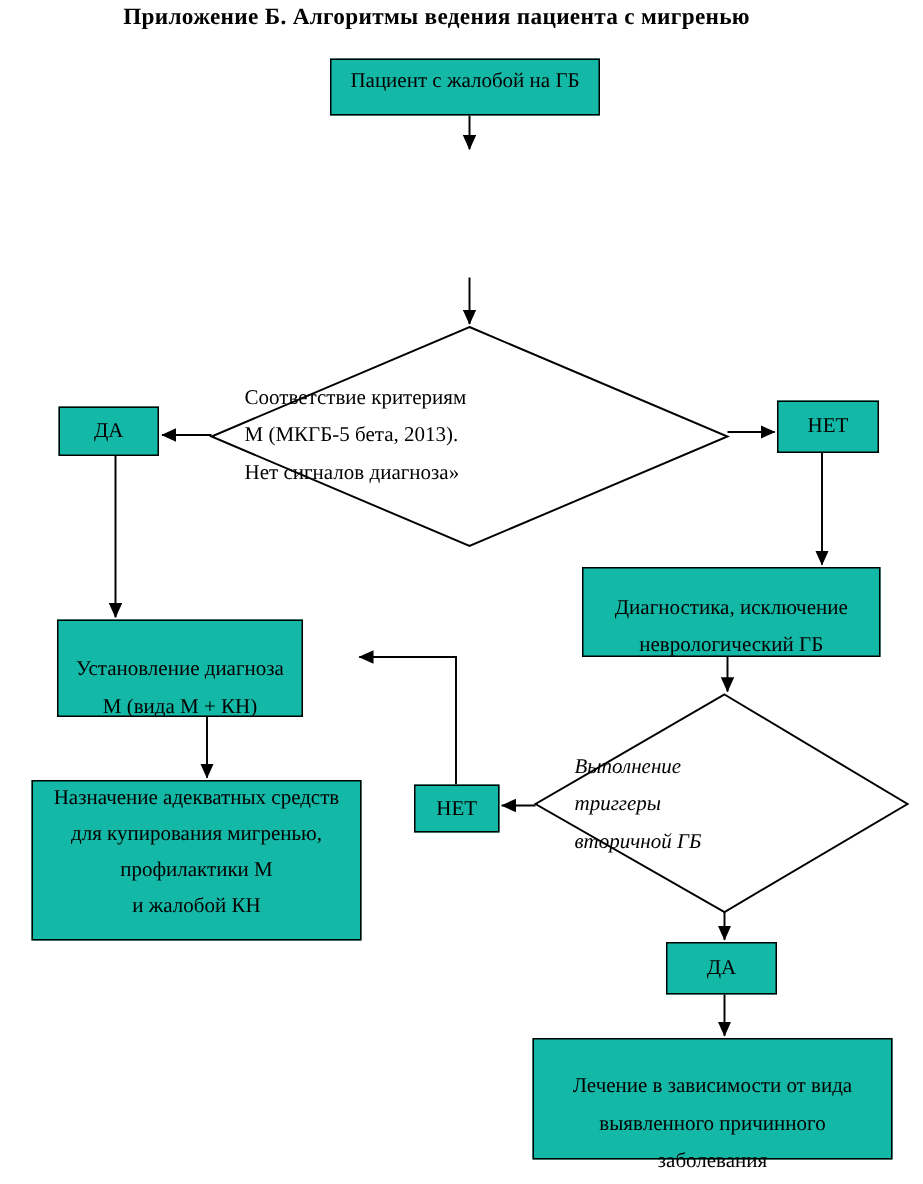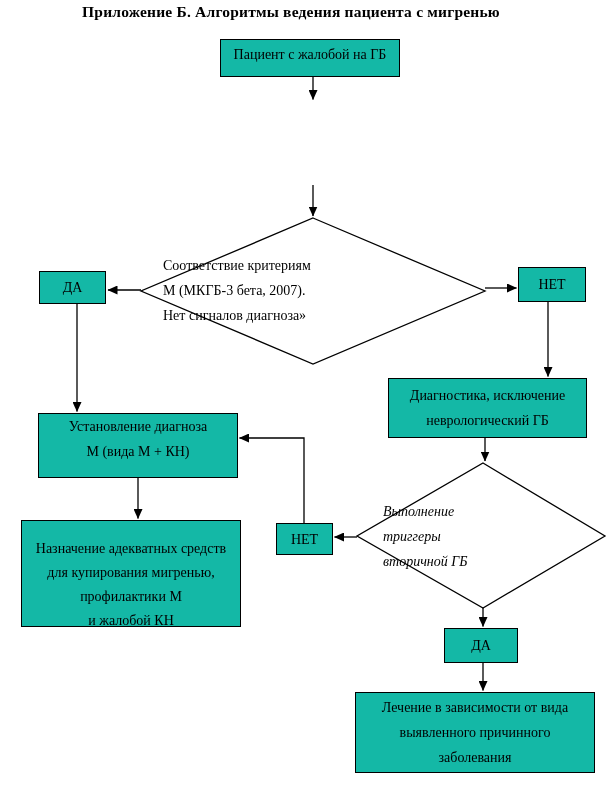--- a/index.html
+++ b/index.html
@@ -56,62 +56,62 @@
     <line x1="483" y1="663" x2="483" y2="690.5" stroke="#000" stroke-width="1.3" marker-end="url(#ah)"></line>
   </svg>
 
   <div class="box" style="left:220px;top:39px;width:180px;height:38px;padding-top:2px;">
     <span class="ln">Пациент с жалобой на ГБ</span>
   </div>
 
 
   <div class="dtext" style="left:163px;top:253px;width:300px;">
     <span class="ln">Соответствие критериям</span>
-    <span class="ln">М (МКГБ-3 бета, 2007).</span>
+    <span class="ln">М (МКГБ-5 бета, 2013).</span>
     <span class="ln">Нет сигналов диагноза»</span>
   </div>
 
   <div class="box small" style="left:39px;top:271px;width:67px;height:33px;">
     <span>ДА</span>
   </div>
 
   <div class="box small" style="left:518px;top:267px;width:68px;height:35px;">
     <span>НЕТ</span>
   </div>
 
-  <div class="box" style="left:388px;top:378px;width:199px;height:60px;padding-top:4px;">
+  <div class="box" style="left:388px;top:378px;width:199px;height:60px;padding-top:14px;">
     <span class="ln">Диагностика, исключение</span>
     <span class="ln">неврологический ГБ</span>
   </div>
 
-  <div class="box" style="left:38px;top:413px;width:200px;height:65px;padding-top:0;">
+  <div class="box" style="left:38px;top:413px;width:164px;height:65px;padding-top:20px;">
     <span class="ln">Установление диагноза</span>
     <span class="ln">М (вида М + КН)</span>
   </div>
 
-  <div class="box" style="left:21px;top:520px;width:220px;height:107px;padding-top:16px;line-height:24px;">
+  <div class="box" style="left:21px;top:520px;width:220px;height:107px;padding-top:0;line-height:24px;">
     <span class="ln">Назначение адекватных средств</span>
     <span class="ln">для купирования мигренью,</span>
     <span class="ln">профилактики М</span>
     <span class="ln">и жалобой КН</span>
   </div>
 
   <div class="box small" style="left:276px;top:523px;width:57px;height:32px;">
     <span>НЕТ</span>
   </div>
 
   <div class="dtext" style="left:383px;top:499px;width:200px;font-style:italic;">
     <span class="ln">Выполнение</span>
     <span class="ln">триггеры</span>
     <span class="ln">вторичной ГБ</span>
   </div>
 
   <div class="box small" style="left:444px;top:628px;width:74px;height:35px;">
     <span>ДА</span>
   </div>
 
-  <div class="box" style="left:355px;top:692px;width:240px;height:81px;padding-top:2px;">
+  <div class="box" style="left:355px;top:692px;width:240px;height:81px;padding-top:19px;">
     <span class="ln">Лечение в зависимости от вида</span>
     <span class="ln">выявленного причинного</span>
     <span class="ln">заболевания</span>
   </div>
 
 </div>
 
 </body></html>

